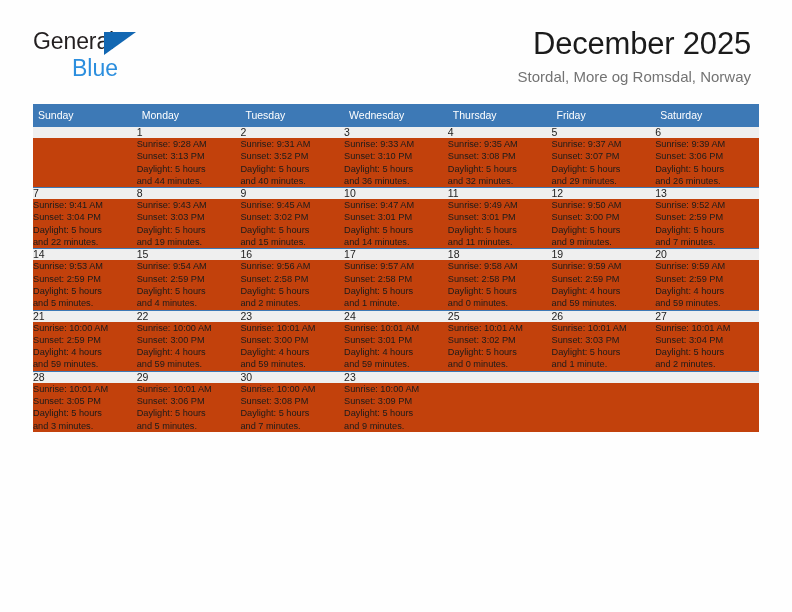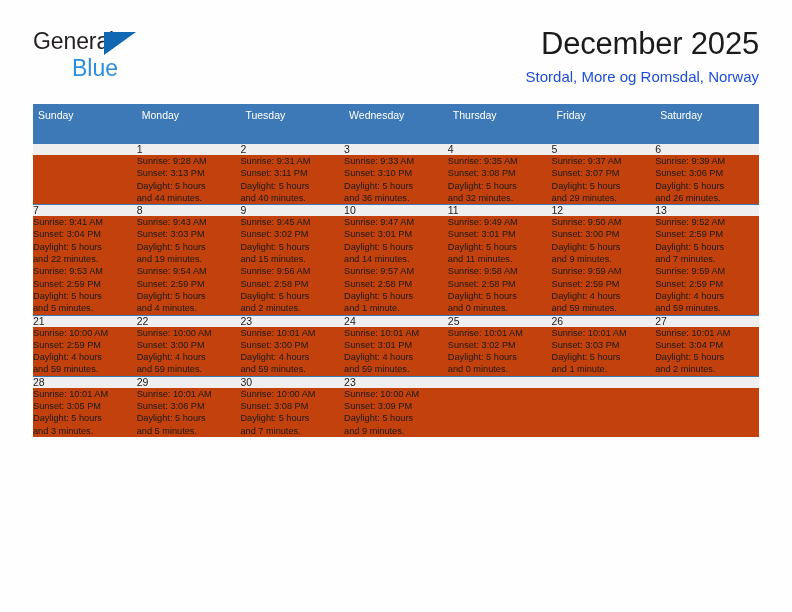--- a/index.html
+++ b/index.html
@@ -61,36 +61,36 @@
     font-size: 23px;
     color: #2b8ede;
     margin-left: 39px;
     margin-top: 1px;
     height: 26px;
     white-space: nowrap;
   }
 
   .title-block {
     position: absolute;
-    right: 0;
+    right: 8px;
     top: 0;
     text-align: right;
   }
   .cal-title {
     font-size: 31px;
     font-weight: 400;
     color: #1b1b1b;
     letter-spacing: -0.2px;
     line-height: 38px;
     white-space: nowrap;
   }
   .cal-subtitle {
     font-size: 15px;
     font-weight: 400;
-    color: #1d4ed8;
+    color: #737373;
     line-height: 22px;
     margin-top: 3px;
     white-space: nowrap;
     margin-left: 42px;
   }
 
   
   .cal {
     position: absolute;
     left: 33px;
@@ -98,21 +98,21 @@
     width: 726px;
     border-collapse: collapse;
     table-layout: fixed;
   }
   .cal th {
     background: #3d79b6;
     color: #ffffff;
     font-size: 10.5px;
     font-weight: 400;
     text-align: left;
-    padding: 5px 0 22px 5px;
+    padding: 5px 0 5px 5px;
     height: 11px;
     border: none;
   }
   .cal td {
     vertical-align: top;
     padding: 0;
     border: none;
     width: 103.71px;
   }
 
@@ -198,21 +198,21 @@
         <tr>
           <td class="details empty"></td>
           <td class="details">
             <div>Sunrise: 9:28 AM</div>
             <div>Sunset: 3:13 PM</div>
             <div>Daylight: 5 hours</div>
             <div>and 44 minutes.</div>
           </td>
           <td class="details">
             <div>Sunrise: 9:31 AM</div>
-            <div>Sunset: 3:11 PM</div>
+            <div>Sunset: 3:52 PM</div>
             <div>Daylight: 5 hours</div>
             <div>and 40 minutes.</div>
           </td>
           <td class="details">
             <div>Sunrise: 9:33 AM</div>
             <div>Sunset: 3:10 PM</div>
             <div>Daylight: 5 hours</div>
             <div>and 36 minutes.</div>
           </td>
           <td class="details">
@@ -280,20 +280,29 @@
             <div>Daylight: 5 hours</div>
             <div>and 9 minutes.</div>
           </td>
           <td class="details">
             <div>Sunrise: 9:52 AM</div>
             <div>Sunset: 2:59 PM</div>
             <div>Daylight: 5 hours</div>
             <div>and 7 minutes.</div>
           </td>
         </tr>
+        <tr class="week-row">
+          <td class="daynum">14</td>
+          <td class="daynum">15</td>
+          <td class="daynum">16</td>
+          <td class="daynum">17</td>
+          <td class="daynum">18</td>
+          <td class="daynum">19</td>
+          <td class="daynum">20</td>
+        </tr>
         <tr>
           <td class="details">
             <div>Sunrise: 9:53 AM</div>
             <div>Sunset: 2:59 PM</div>
             <div>Daylight: 5 hours</div>
             <div>and 5 minutes.</div>
           </td>
           <td class="details">
             <div>Sunrise: 9:54 AM</div>
             <div>Sunset: 2:59 PM</div>

